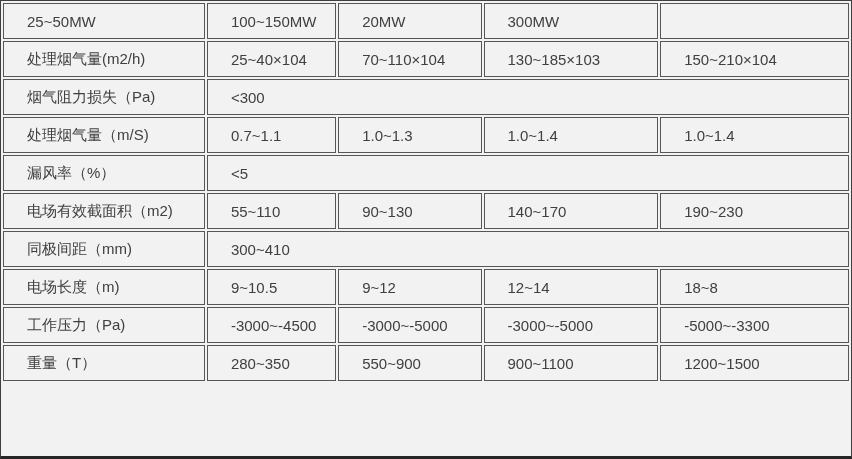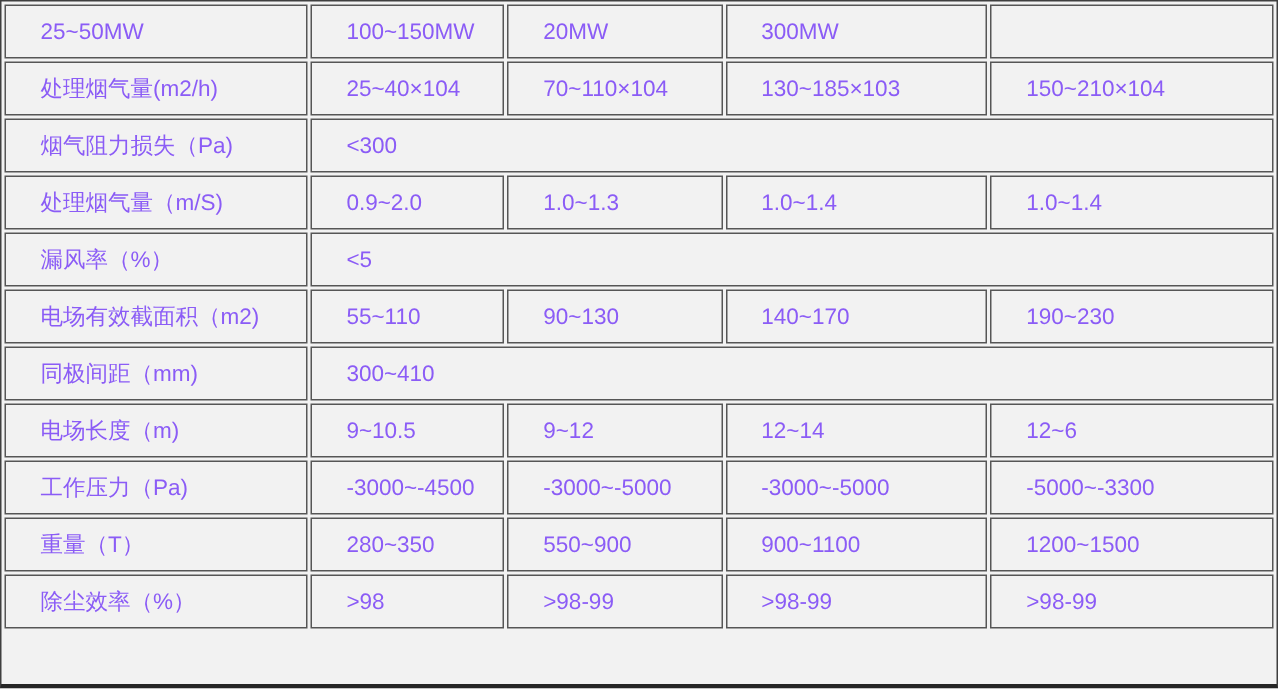--- a/index.html
+++ b/index.html
@@ -21,21 +21,21 @@
     border-collapse: separate;
     border-spacing: 2px;
     width: 100%;
     table-layout: fixed;
   }
   table.spec td {
     border: 1px solid #565656;
     height: 34px;
     padding: 0 6px 0 23px;
     font-size: 15px;
-    color: #8b5cf6;
+    color: #404040;
     vertical-align: middle;
     white-space: nowrap;
     overflow: hidden;
     background: #f2f2f2;
   }
   col.c1 { width: 200px; }
   col.c2 { width: 128px; }
   col.c3 { width: 142px; }
   col.c4 { width: 173px; }
   col.c5 { width: 187px; }
@@ -70,21 +70,21 @@
       </tr>
 
 
       <tr>
         <td>烟气阻力损失（Pa)</td>
         <td colspan="4">&lt;300</td>
       </tr>
 
       <tr>
         <td>处理烟气量（m/S)</td>
-        <td>0.9~2.0</td>
+        <td>0.7~1.1</td>
         <td>1.0~1.3</td>
         <td>1.0~1.4</td>
         <td>1.0~1.4</td>
       </tr>
 
       <tr>
         <td>漏风率（%）</td>
         <td colspan="4">&lt;5</td>
       </tr>
 
@@ -99,41 +99,34 @@
       <tr>
         <td>同极间距（mm)</td>
         <td colspan="4">300~410</td>
       </tr>
 
       <tr>
         <td>电场长度（m)</td>
         <td>9~10.5</td>
         <td>9~12</td>
         <td>12~14</td>
-        <td>12~6</td>
+        <td>18~8</td>
       </tr>
 
       <tr>
         <td>工作压力（Pa)</td>
         <td>-3000~-4500</td>
         <td>-3000~-5000</td>
         <td>-3000~-5000</td>
         <td>-5000~-3300</td>
       </tr>
 
       <tr>
         <td>重量（T）</td>
         <td>280~350</td>
         <td>550~900</td>
         <td>900~1100</td>
         <td>1200~1500</td>
       </tr>
 
-      <tr>
-        <td>除尘效率（%）</td>
-        <td>&gt;98</td>
-        <td>&gt;98-99</td>
-        <td>&gt;98-99</td>
-        <td>&gt;98-99</td>
-      </tr>
     </tbody>
   </table>
 </div>
 
 </body></html>

